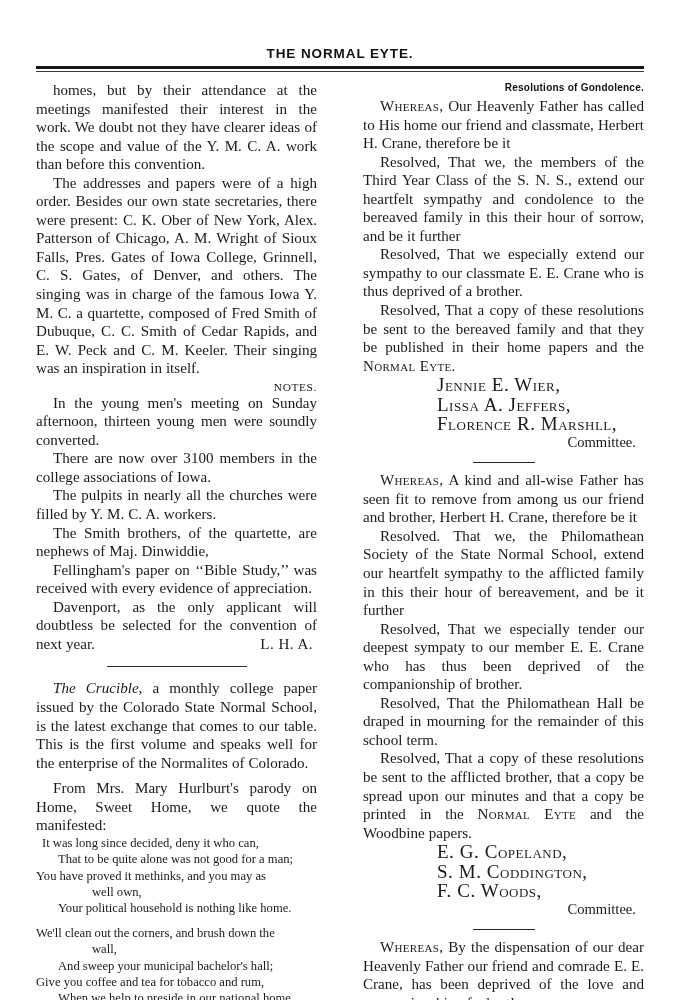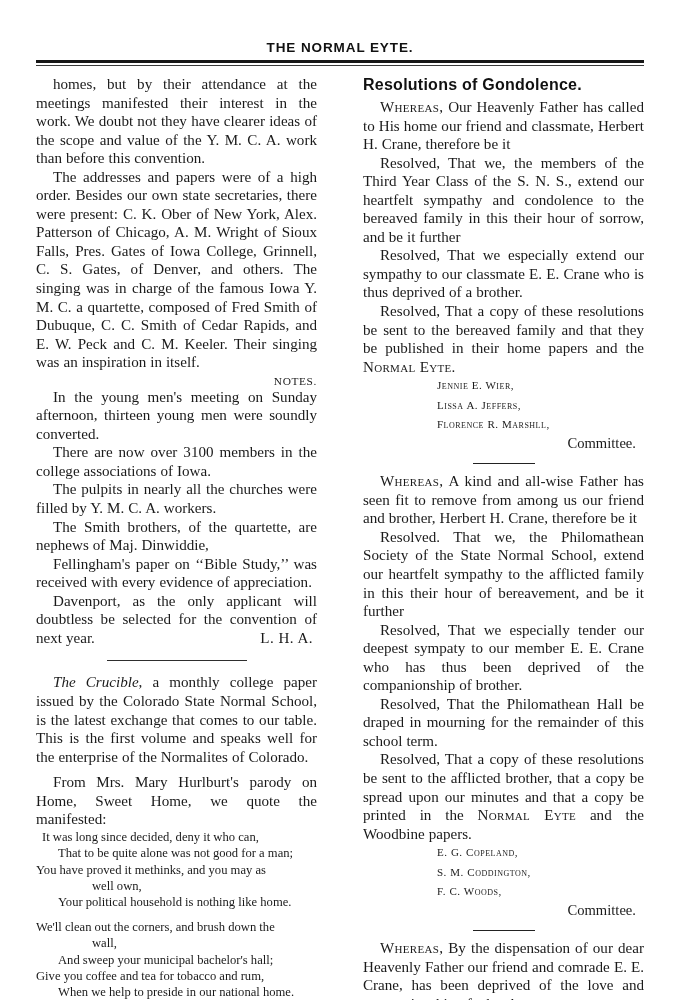--- a/index.html
+++ b/index.html
@@ -13,21 +13,21 @@
     font-family: "Liberation Serif", "DejaVu Serif", serif;
     color: #1a1a1a;
     position: relative;
     overflow: hidden;
   }
 
   .page {
     width: 680px;
     height: 982px;
     box-sizing: border-box;
-    padding: 0;
+    padding: 6px;
     position: relative;
   }
 
   
   .running-head {
     text-align: center;
     font-family: "Liberation Sans", "DejaVu Sans", sans-serif;
     font-size: 13.5px;
     font-weight: 700;
     letter-spacing: 0.9px;
@@ -86,33 +86,33 @@
     text-align: right;
     font-size: 11.4px;
     font-variant: small-caps;
     letter-spacing: 0.6px;
     margin: 3px 0 1px 0;
     text-indent: 0;
   }
 
   
   .col-title {
-    text-align: left;
+    text-align: right;
     font-family: "Liberation Sans", "DejaVu Sans", sans-serif;
-    font-size: 16px;
+    font-size: 10px;
     font-weight: 700;
     letter-spacing: 0.25px;
     margin: 1px 0 4px 0;
     text-indent: 0;
     color: #111;
   }
 
   
   .sig {
-    font-size: 11px;
+    font-size: 19px;
     line-height: 19.4px;
     font-variant: small-caps;
     letter-spacing: 0.5px;
     text-indent: 0;
     padding-left: 74px;
   }
   .sig-plain {
     font-size: 14.6px;
     line-height: 19.4px;
     text-indent: 0;

